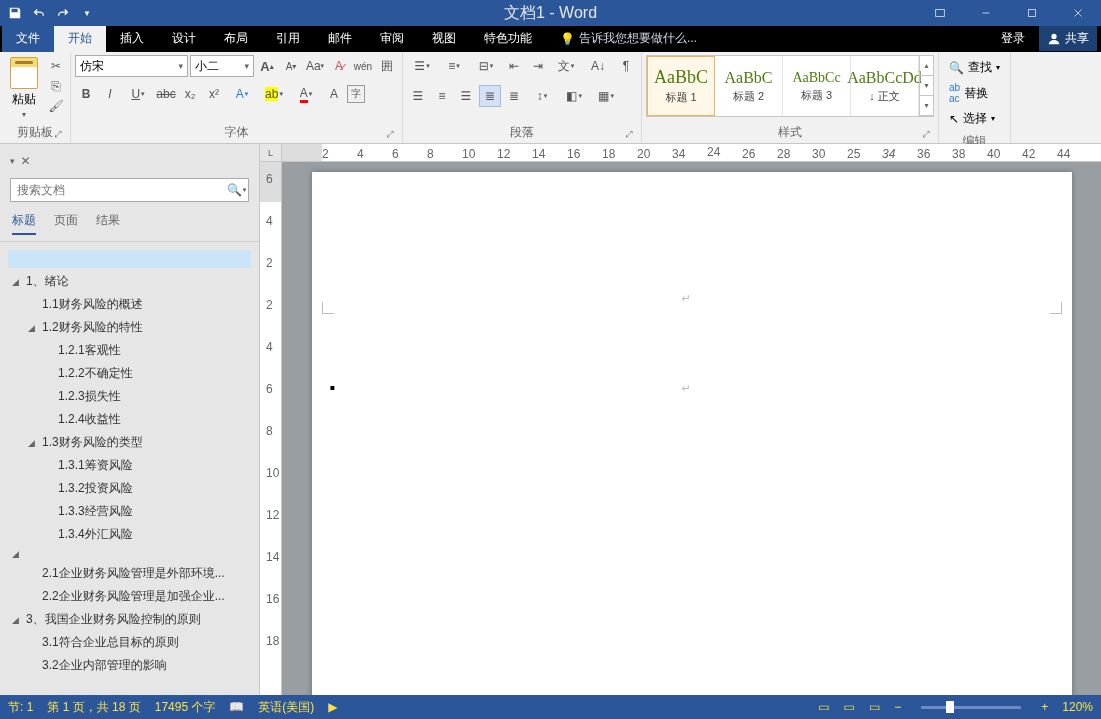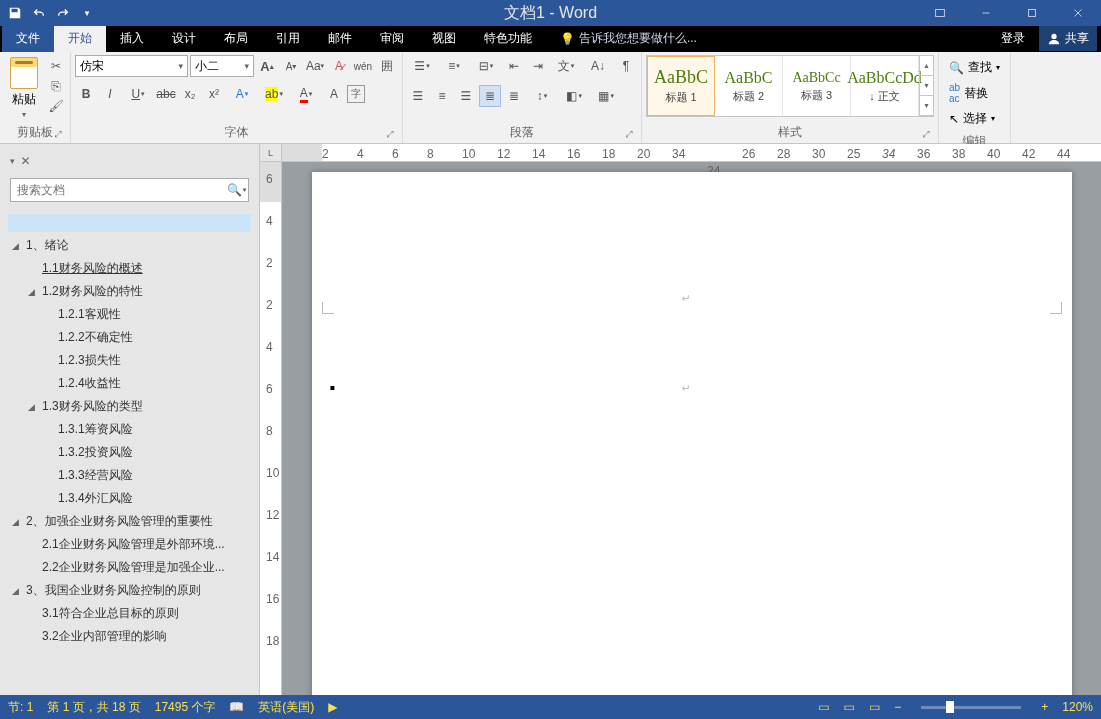--- a/index.html
+++ b/index.html
@@ -297,28 +297,33 @@
 
   <div class="navpane">
     <div class="nav-header">
       <span style="font-size:9px;color:#666">▾</span>
       <span class="nav-close">✕</span>
     </div>
     <div class="nav-search">
       <input placeholder="搜索文档" style="">
       <div class="sbtn">🔍<span style="font-size:7px">▾</span></div>
     </div>
+    <div class="nav-tabs">
+      <div class="nav-tab active">标题</div>
+      <div class="nav-tab">页面</div>
+      <div class="nav-tab">结果</div>
+    </div>
     <div class="tree">
       <div class="tree-blank"></div>
       <div id="tree-container">
           <div class="tree-item" style="padding-left: 8px;">
             <span class="tw">◢</span>
             <span>1、绪论</span>
           </div>
-          <div class="tree-item" style="padding-left: 24px; text-decoration: underline;">
+          <div class="tree-item" style="padding-left: 24px;">
             <span class="tw"></span>
             <span>1.1财务风险的概述</span>
           </div>
           <div class="tree-item" style="padding-left: 24px;">
             <span class="tw">◢</span>
             <span>1.2财务风险的特性</span>
           </div>
           <div class="tree-item" style="padding-left: 40px;">
             <span class="tw"></span>
             <span>1.2.1客观性</span>
@@ -350,21 +355,20 @@
           <div class="tree-item" style="padding-left: 40px;">
             <span class="tw"></span>
             <span>1.3.3经营风险</span>
           </div>
           <div class="tree-item" style="padding-left: 40px;">
             <span class="tw"></span>
             <span>1.3.4外汇风险</span>
           </div>
           <div class="tree-item" style="padding-left: 8px;">
             <span class="tw">◢</span>
-            <span>2、加强企业财务风险管理的重要性</span>
           </div>
           <div class="tree-item" style="padding-left: 24px;">
             <span class="tw"></span>
             <span>2.1企业财务风险管理是外部环境...</span>
           </div>
           <div class="tree-item" style="padding-left: 24px;">
             <span class="tw"></span>
             <span>2.2企业财务风险管理是加强企业...</span>
           </div>
           <div class="tree-item" style="padding-left: 8px;">
@@ -395,21 +399,21 @@
           <span style="position: absolute; left: 75px; top: 3px;">4</span>
           <span style="position: absolute; left: 110px; top: 3px;">6</span>
           <span style="position: absolute; left: 145px; top: 3px;">8</span>
           <span style="position: absolute; left: 180px; top: 3px;">10</span>
           <span style="position: absolute; left: 215px; top: 3px;">12</span>
           <span style="position: absolute; left: 250px; top: 3px;">14</span>
           <span style="position: absolute; left: 285px; top: 3px;">16</span>
           <span style="position: absolute; left: 320px; top: 3px;">18</span>
           <span style="position: absolute; left: 355px; top: 3px;">20</span>
           <span style="position: absolute; left: 390px; top: 3px;">34</span>
-          <span style="position: absolute; left: 425px; top: 20px;">24</span>
+          <span style="position: absolute; left: 425px; top: 1px;">24</span>
           <span style="position: absolute; left: 460px; top: 3px;">26</span>
           <span style="position: absolute; left: 495px; top: 3px;">28</span>
           <span style="position: absolute; left: 530px; top: 3px;">30</span>
           <span style="position: absolute; left: 565px; top: 3px;">25</span>
           <span style="position: absolute; left: 600px; top: 3px; font-style: italic;">34</span>
           <span style="position: absolute; left: 635px; top: 3px;">36</span>
           <span style="position: absolute; left: 670px; top: 3px;">38</span>
           <span style="position: absolute; left: 705px; top: 3px;">40</span>
           <span style="position: absolute; left: 740px; top: 3px;">42</span>
           <span style="position: absolute; left: 775px; top: 3px;">44</span>

